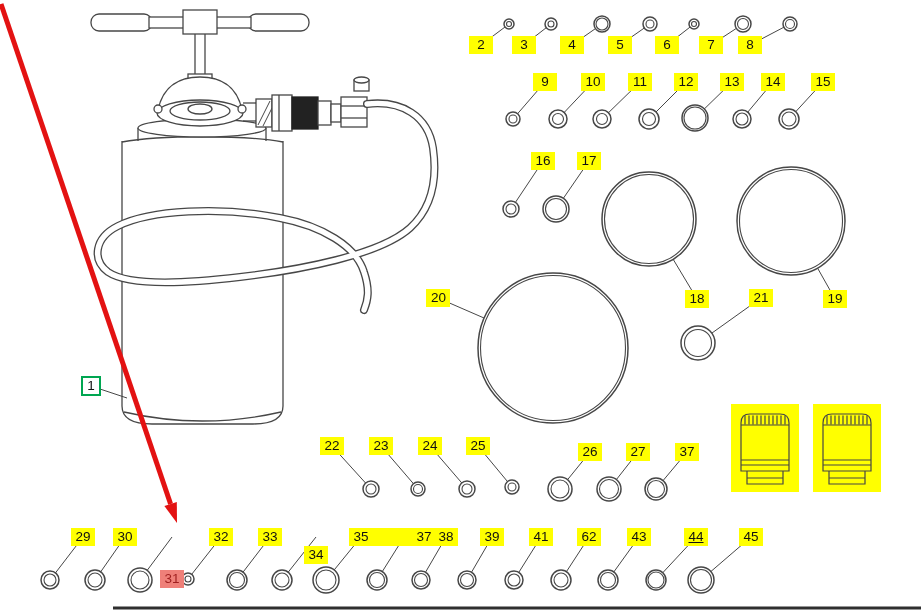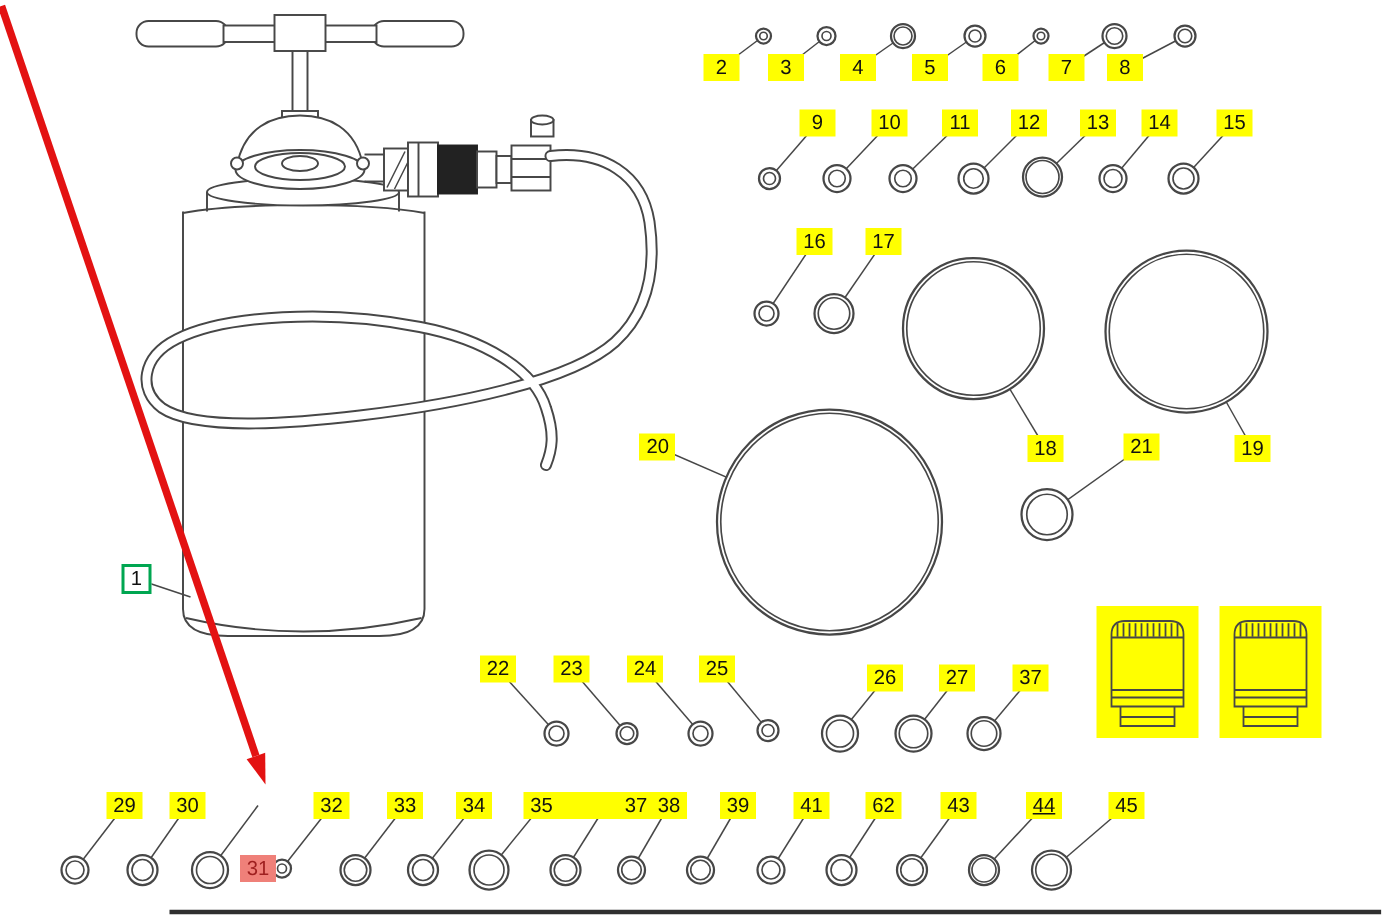--- a/index.html
+++ b/index.html
@@ -306,21 +306,21 @@
       <div class="chip" style="left: 430px; top: 446px;">24</div>
       <div class="chip" style="left: 478px; top: 446px;">25</div>
       <div class="chip" style="left: 590px; top: 452px;">26</div>
       <div class="chip" style="left: 638px; top: 452px;">27</div>
       <div class="chip" style="left: 687px; top: 452px;">37</div>
       <div class="chip" style="left: 83px; top: 537px;">29</div>
       <div class="chip" style="left: 125px; top: 537px;">30</div>
       <div class="chip selected" style="left: 172px; top: 537px;">31</div>
       <div class="chip" style="left: 221px; top: 537px;">32</div>
       <div class="chip" style="left: 270px; top: 537px;">33</div>
-      <div class="chip" style="left: 316px; top: 537px;">34</div>
+      <div class="chip" style="left: 316px; top: 555px;">34</div>
       <div class="chip" style="left: 361px; top: 537px;">35</div>
       <div class="chip" style="left: 404px; top: 537px; padding-left: 44px;">37</div>
       <div class="chip" style="left: 446px; top: 537px;">38</div>
       <div class="chip" style="left: 492px; top: 537px; text-align: center;">39</div>
       <div class="chip" style="left: 541px; top: 537px;">41</div>
       <div class="chip" style="left: 589px; top: 537px;">62</div>
       <div class="chip" style="left: 639px; top: 537px;">43</div>
       <div class="chip" style="left: 696px; top: 537px; text-decoration: underline;">44</div>
       <div class="chip" style="left: 751px; top: 537px;">45</div>
       <div class="chip main" style="left: 91px; top: 386px;">1</div>

